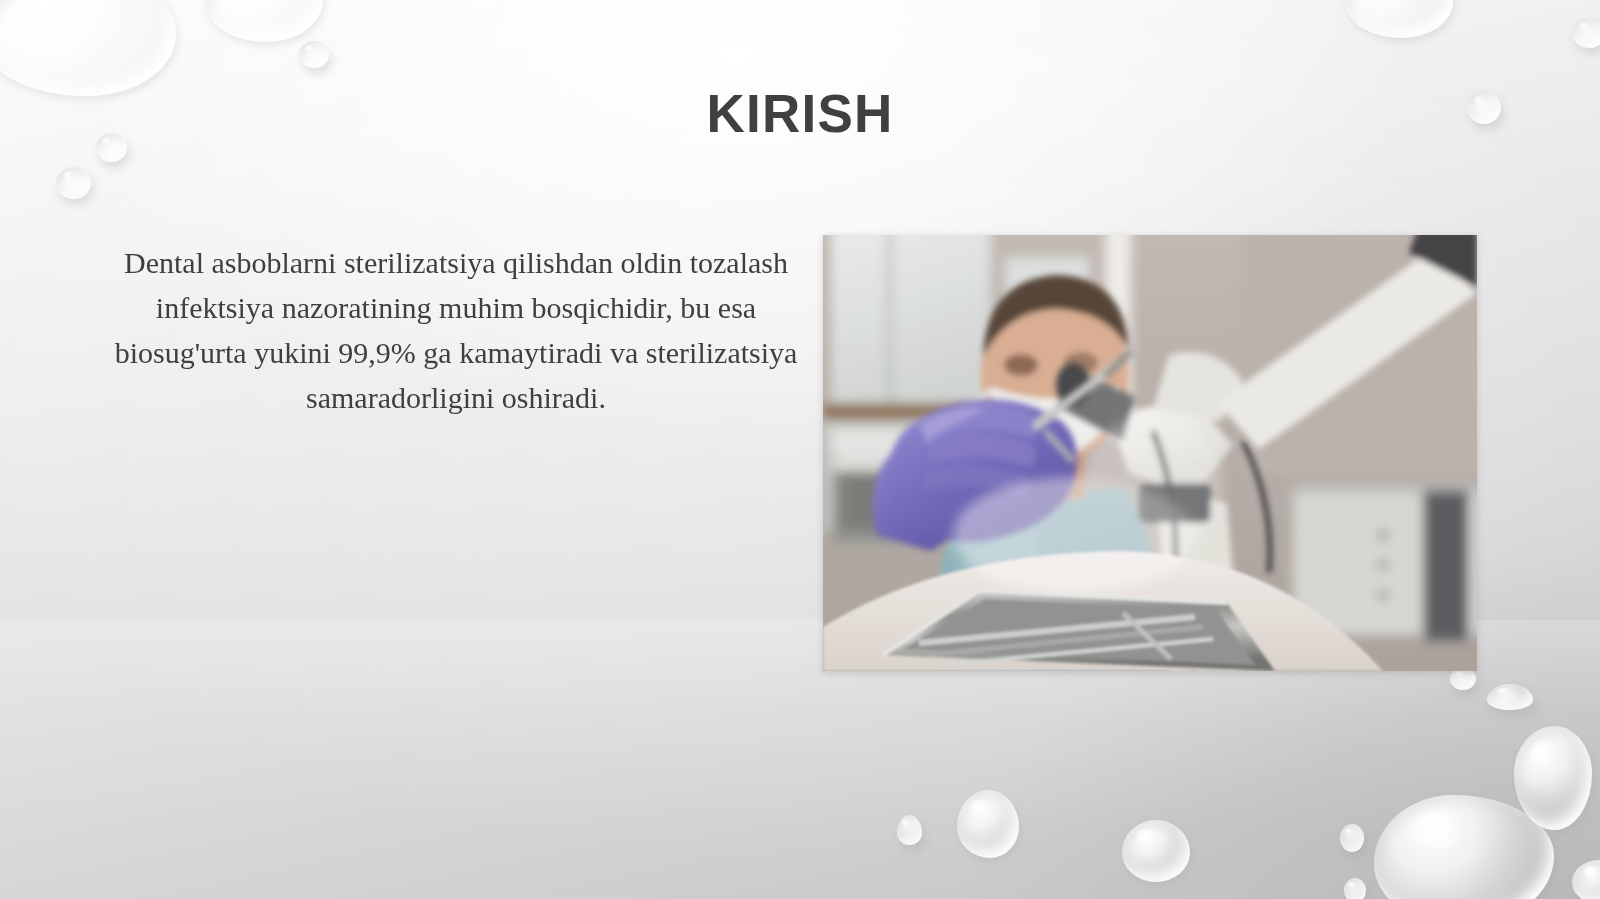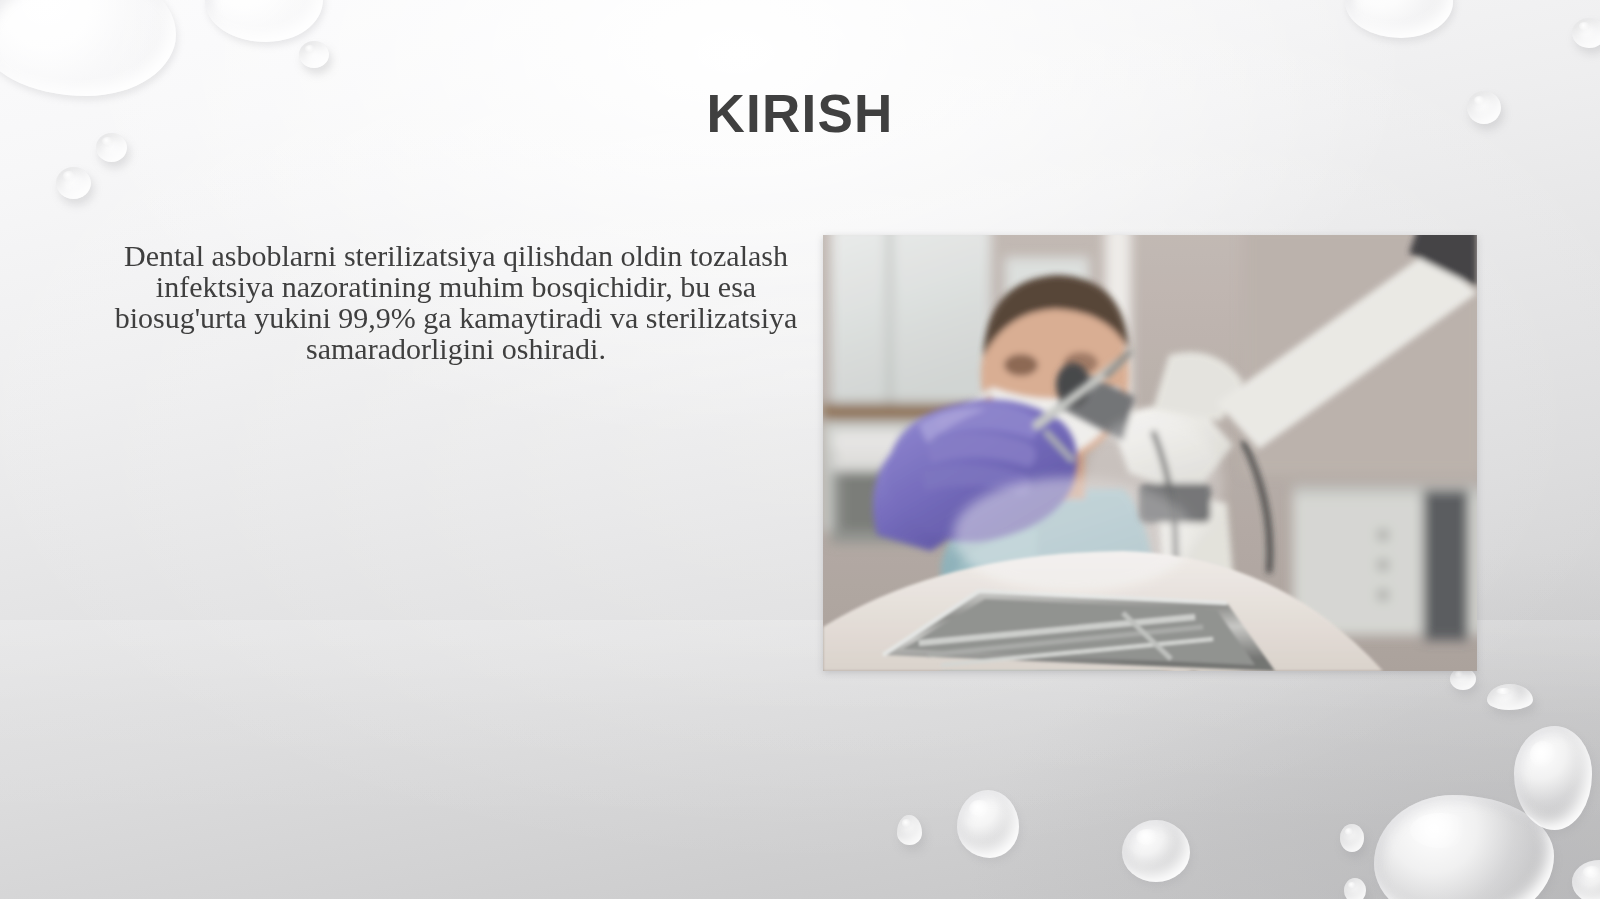--- a/index.html
+++ b/index.html
@@ -50,21 +50,21 @@
 
   
   .bodytext {
     position:absolute;
     left:110px;
     top:240px;
     width:692px;
     text-align:center;
     font-family:"Liberation Serif", serif;
     font-size:30px;
-    line-height:31px;
+    line-height:45px;
     color:#3f3f3f;
   }
   .bodytext p { margin:0; }
   .bodytext .spacer { height:34px; }
 
   
   .photo-frame {
     position:absolute;
     left:823px; top:235px;
     width:654px; height:436px;

